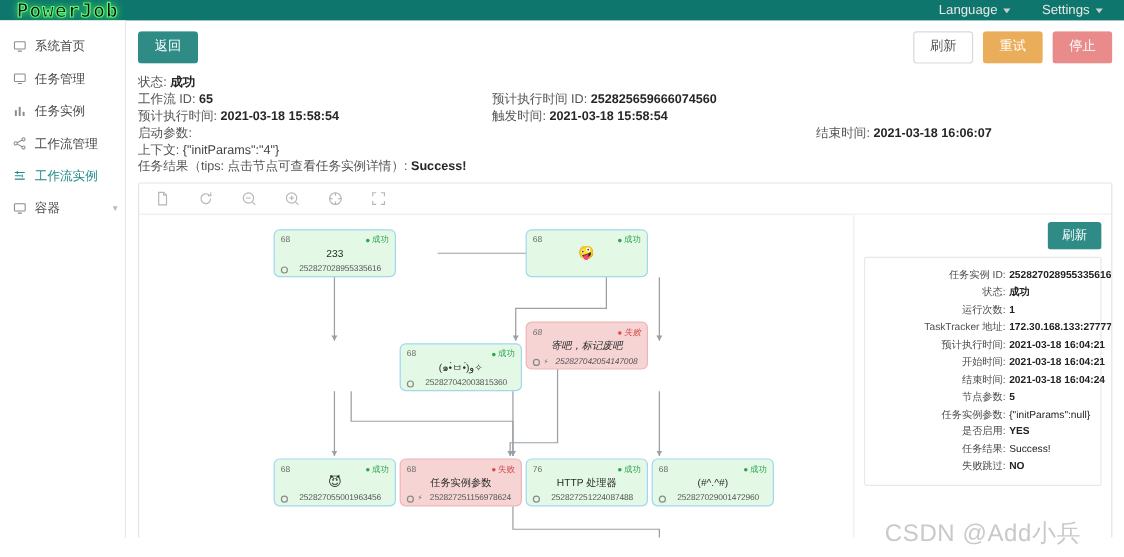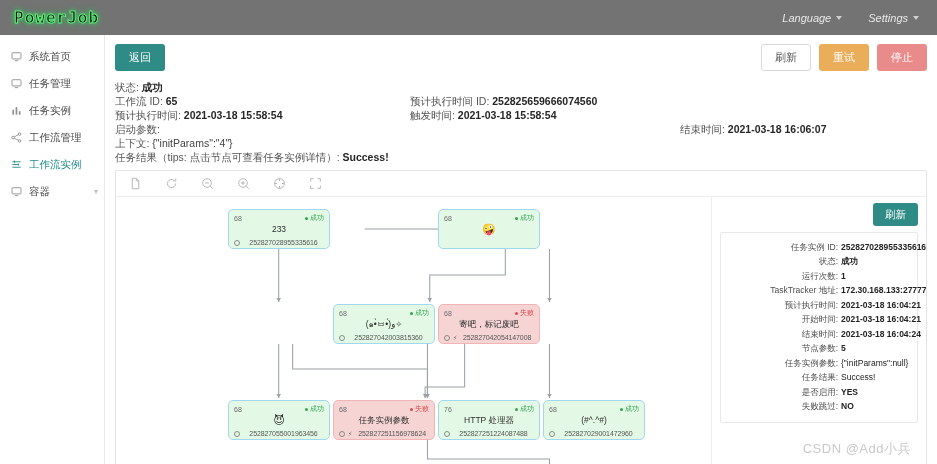--- a/index.html
+++ b/index.html
@@ -8,36 +8,35 @@
   body {
     width: 937px; height: 464px;
     font-family: "Liberation Sans", "DejaVu Sans", sans-serif;
     font-size: 11px;
     color: #333;
     background: #fff;
     overflow: hidden;
   }
   
   .topbar {
-    height: 35px; background: #737373; color: #fff;
+    height: 17px; background: #0f766e; color: #fff;
     display: flex; align-items: center; justify-content: space-between;
     padding: 0 18px 0 14px;
   }
   .logo {
     font-family: "DejaVu Sans Mono", monospace;
     font-size: 16px; font-weight: bold; letter-spacing: 1px;
     color: #0b0b0b;
     -webkit-text-stroke: 1px #5ff07a;
     text-shadow: 0 0 5px #3ddc64, 0 0 9px #2ab354;
   }
   .topnav { display: flex; gap: 26px; align-items: center; }
   .topnav-item {
     color: #e8e8e8; font-size: 11px; display:flex; align-items:center; gap:5px;
     cursor: pointer;
-    font-style: italic;
   }
   .caret { width:0;height:0;border-left:3.5px solid transparent;border-right:3.5px solid transparent;border-top:4px solid #cfcfcf; display:inline-block; }
 
   
   .shell { display: flex; height: 431px; }
 
   .sidebar {
     width: 105px; background: #fff; border-right: 1px solid #e8e8e8;
     padding-top: 8px; flex: 0 0 105px;
   }
@@ -119,21 +118,21 @@
   .detail-box {
     margin-top: 6px; border: 1px solid #e8e8e8; border-radius: 2px;
     padding: 7px 6px 8px 2px; background: #fff;
   }
   .d-row { display:flex; font-size: 8.5px; line-height: 14.5px; }
   .d-label { flex: 0 0 118px; text-align: right; color: #4d4d4d; padding-right: 3px; white-space: nowrap;}
   .d-value { color: #222; font-weight: bold; white-space: nowrap; }
   .d-value.normal { font-weight: normal; }
 
   .watermark {
-    position:absolute; right: 26px; bottom: 6px; color:#c9c9c9; font-size: 13px;
+    position:absolute; right: 36px; bottom: 6px; color:#c9c9c9; font-size: 20px;
     font-family: "Liberation Sans", sans-serif; letter-spacing: 0.5px;
   }
 </style>
 </head>
 <body>
 
 <div class="topbar">
   <div class="logo">PowerJob</div>
   <div class="topnav">
     <div class="topnav-item">
@@ -382,21 +381,21 @@
                   <span>成功</span>
                 </span>
             </div>
             <div class="node-title">(๑•̀ㅂ•́)و✧</div>
             <div class="node-bottom">
               <i class="mini"></i>
               <span class="node-instid">252827042003815360</span>
             </div>
           </div>
 
-          <div class="node fail" style="left:322px;top:107px;">
+          <div class="node fail" style="left:322px;top:89px;font-style:italic;">
             <div class="node-top">
               <span class="node-jobid">68</span>
               <span class="node-status">
                   <i class="dot"></i>
                   <span>失败</span>
                 </span>
             </div>
             <div class="node-title">寄吧，标记废吧</div>
             <div class="node-bottom">
               <i class="mini"></i>
@@ -502,28 +501,28 @@
               </div>
             <div class="d-row">
                 <span class="d-label">节点参数:</span>
                 <span class="d-value">5</span>
               </div>
             <div class="d-row">
                 <span class="d-label">任务实例参数:</span>
                 <span class="d-value normal">{"initParams":null}</span>
               </div>
             <div class="d-row">
+                <span class="d-label">是否启用:</span>
+                <span class="d-value">YES</span>
+              </div>
+            <div class="d-row">
                 <span class="d-label">任务结果:</span>
                 <span class="d-value normal">Success!</span>
               </div>
             <div class="d-row">
-                <span class="d-label">是否启用:</span>
-                <span class="d-value">YES</span>
-              </div>
-            <div class="d-row">
                 <span class="d-label">失败跳过:</span>
                 <span class="d-value">NO</span>
               </div>
           </div>
         </div>
 
       </div>
     </div>
   </div>
 </div>

